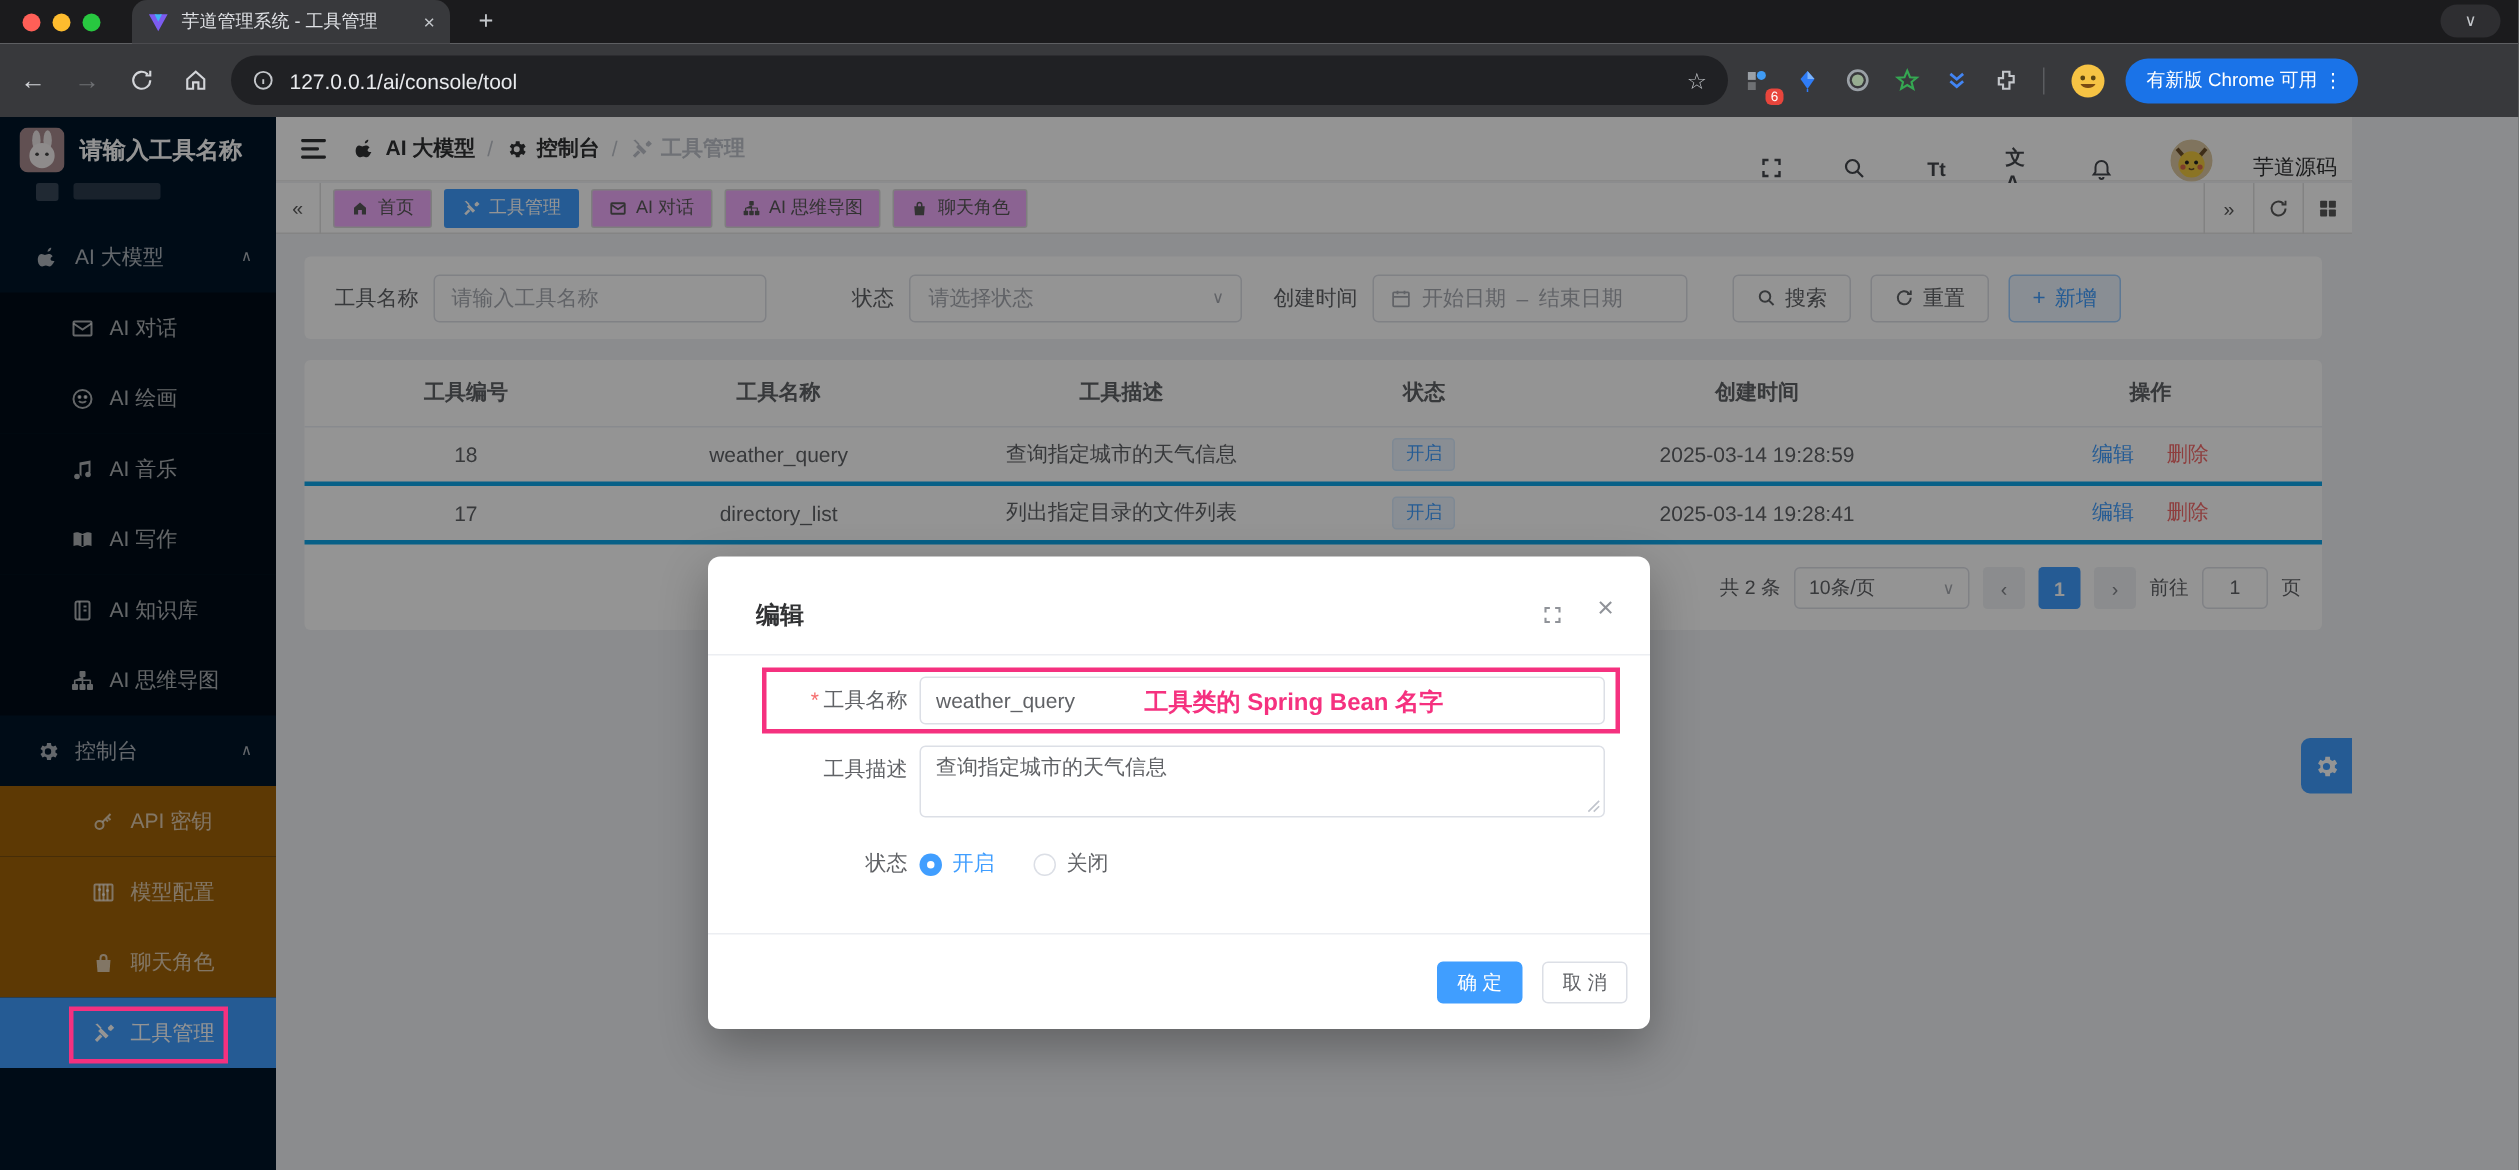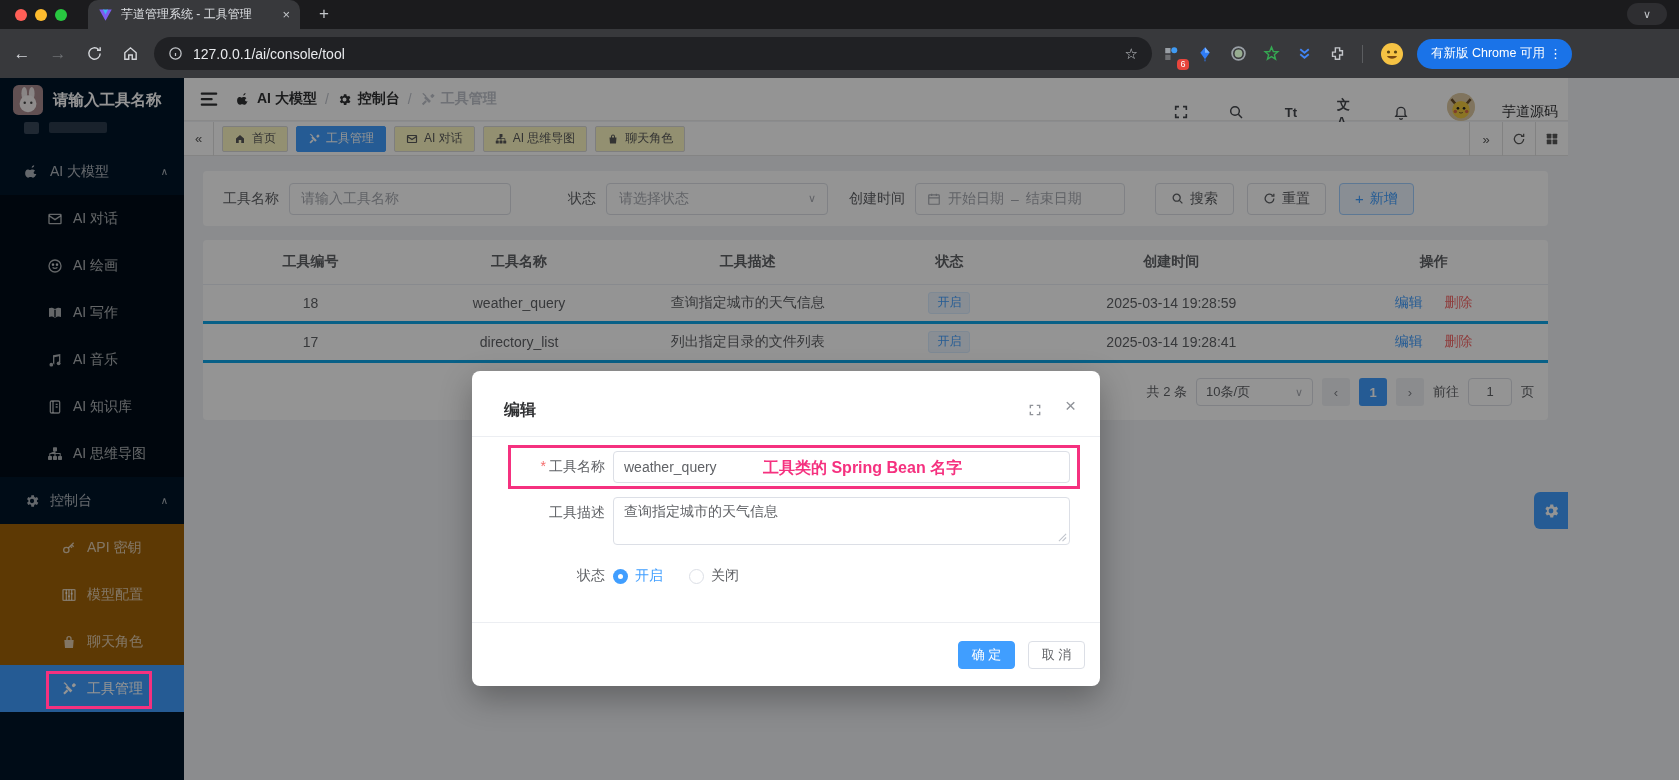--- a/index.html
+++ b/index.html
@@ -56,21 +56,21 @@
   .crumb.muted,.crumb.muted .ci{color:#bfc3cb;font-weight:bold;}
   .csep{color:#c0c4cc}
   .hdr-right{position:absolute;right:10px;top:0;height:43px;display:flex;align-items:flex-end;gap:37px;}
   .h-ic{width:18px;height:18px;color:#44474d;display:flex;align-items:center;justify-content:center;font-size:13px;font-weight:bold;}
   .avatar28{width:28px;height:28px;border-radius:50%;overflow:hidden;background:#e7d9b6;}
   .uname{font-size:14px;color:#303133;margin-left:-10px;}
   
   .tabbar{position:absolute;left:0;top:44px;width:1384px;height:34px;background:#fff;border-bottom:1px solid #e4e4e4;display:flex;align-items:center;}
   .tb-box{height:34px;display:flex;align-items:center;justify-content:center;color:#595959;}
   .tb-left{width:30px;border-right:1px solid #e0e0e0;font-size:13px;}
-  .pagetab{height:26px;border:1px solid #d9d9d9;border-radius:2px;display:flex;align-items:center;gap:6px;padding:0 11px;margin-left:8px;font-size:12px;color:#595959;background:#fef9c3;}
+  .pagetab{height:26px;border:1px solid #d9d9d9;border-radius:2px;display:flex;align-items:center;gap:6px;padding:0 11px;margin-left:8px;font-size:12px;color:#595959;background:#f0abfc;}
   .pagetab .ti{width:12px;height:12px;color:#595959}
   .pagetab.active{background:#409eff;border-color:#409eff;color:#fff;}
   .pagetab.active .ti{color:#fff}
   .tb-right{position:absolute;right:0;top:0;height:34px;display:flex;}
   .tb-rbox{width:33px;height:34px;border-left:1px solid #e0e0e0;display:flex;align-items:center;justify-content:center;color:#595959;font-size:13px;}
   .tb-rbox .ri{width:14px;height:14px;color:#595959}
   
   .filter-card{position:absolute;left:19px;top:93px;width:1345px;height:55px;background:#fff;border-radius:4px;display:flex;align-items:center;padding:0 20px;}
   .f-label{font-size:14px;color:#606266;margin-right:10px;white-space:nowrap;}
   .inputbox{height:32px;border:1px solid #dcdfe6;border-radius:4px;background:#fff;display:flex;align-items:center;padding:0 11px;font-size:14px;color:#a8abb2;}
@@ -275,34 +275,34 @@
                 <path d="M8.5 14c1.5 2 5.5 2 7 0"></path>
                 <circle cx="9" cy="10" r="1" fill="currentColor"></circle>
                 <circle cx="15" cy="10" r="1" fill="currentColor"></circle>
               </svg>
             </span>
           <span>AI 绘画</span>
         </div>
         <div class="m-item lv2">
           <span class="mi">
               <svg viewBox="0 0 24 24" fill="currentColor">
-                <path d="M3 5c3-1.2 5-1 9 1 4-2 6-2.2 9-1v13c-3-1.2-5-1-9 1-4-2-6-2.2-9-1zM11 7v11h2V7z"></path>
-              </svg>
-            </span>
-          <span>AI 写作</span>
-        </div>
-        <div class="m-item lv2">
-          <span class="mi">
-              <svg viewBox="0 0 24 24" fill="currentColor">
                 <path d="M9 17V5l11-2v12h-2V6.4l-7 1.3V19z"></path>
                 <circle cx="6.5" cy="19" r="2.8"></circle>
                 <circle cx="17.5" cy="17" r="2.8"></circle>
               </svg>
             </span>
           <span>AI 音乐</span>
+        </div>
+        <div class="m-item lv2">
+          <span class="mi">
+              <svg viewBox="0 0 24 24" fill="currentColor">
+                <path d="M3 5c3-1.2 5-1 9 1 4-2 6-2.2 9-1v13c-3-1.2-5-1-9 1-4-2-6-2.2-9-1zM11 7v11h2V7z"></path>
+              </svg>
+            </span>
+          <span>AI 写作</span>
         </div>
         <div class="m-item lv2">
           <span class="mi">
               <svg viewBox="0 0 24 24" fill="none" stroke="currentColor" stroke-width="2">
                 <rect x="5" y="3" width="14" height="18" rx="2"></rect>
                 <path d="M9 3v18M13 8h3M13 12h3"></path>
               </svg>
             </span>
           <span>AI 知识库</span>
         </div>

